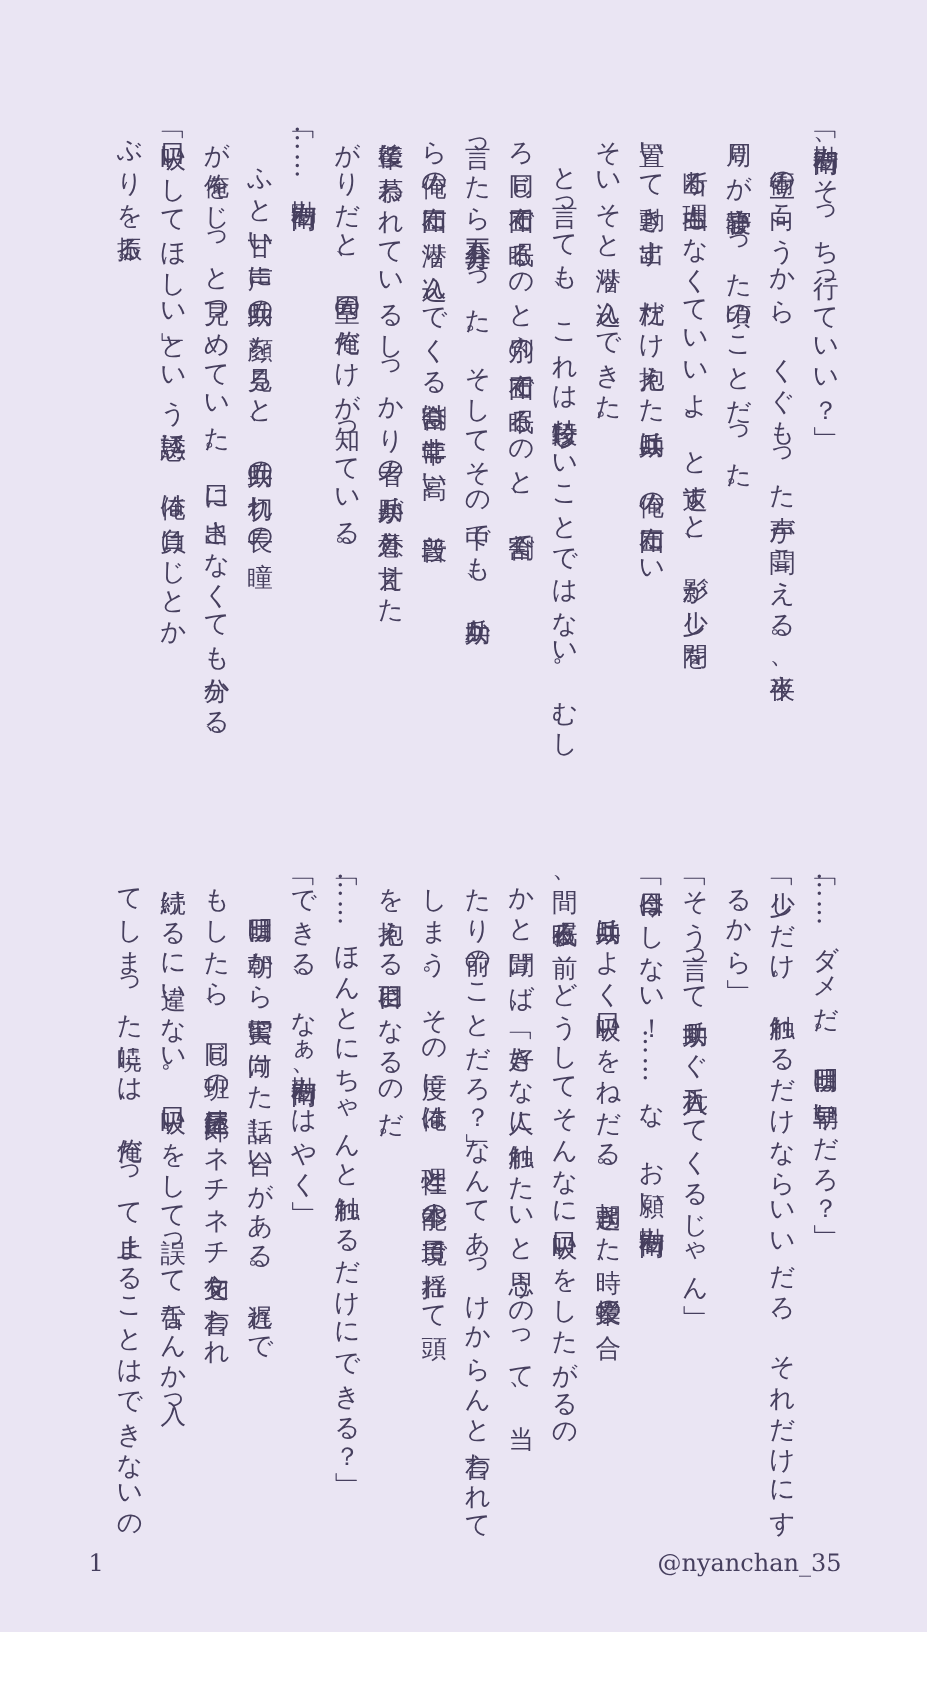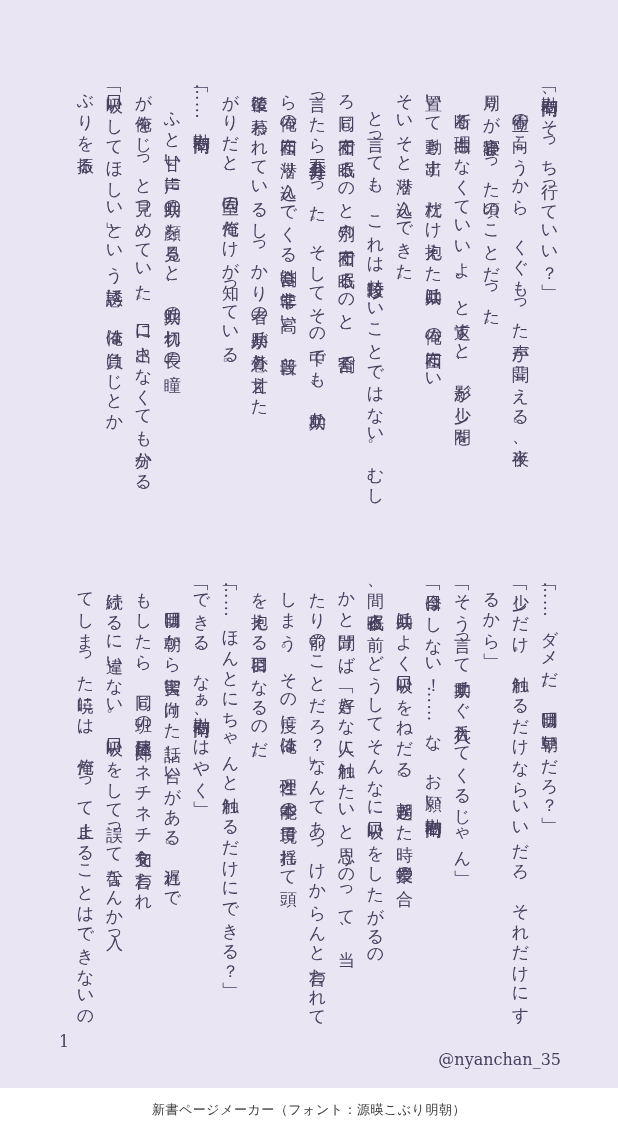--- a/index.html
+++ b/index.html
@@ -48,21 +48,20 @@
     top: 1032px;
     font-size: 16px;
     color: #463F5E;
   }
   .author-handle {
     position: absolute;
     right: 57px;
     top: 1032px;
     font-size: 16px;
     color: #463F5E;
-    margin-top: 18px;
   }
   .footer-bar {
     position: absolute;
     left: 0;
     top: 1088px;
     width: 618px;
     height: 44px;
     background: #FFFFFF;
     display: flex;
     align-items: center;
@@ -118,16 +117,13 @@
         <p class="tline">もしたら、同じ班の鉢屋三郎にネチネチ文句を言われ</p>
         <p class="tline">続けるに違いない。口吸いをして誤って舌なんか入っ</p>
         <p class="tline">てしまった暁には、俺だって止まることはできないの</p>
       </div>
 
     <div class="page-number">1</div>
 
     <div class="author-handle">@nyanchan_35</div>
   </div>
 
-  <div class="footer-bar">
-    <span class="footer-caption">新書ページメーカー（フォント：源暎こぶり明朝）</span>
-  </div>
 </div>
 
 </body></html>

